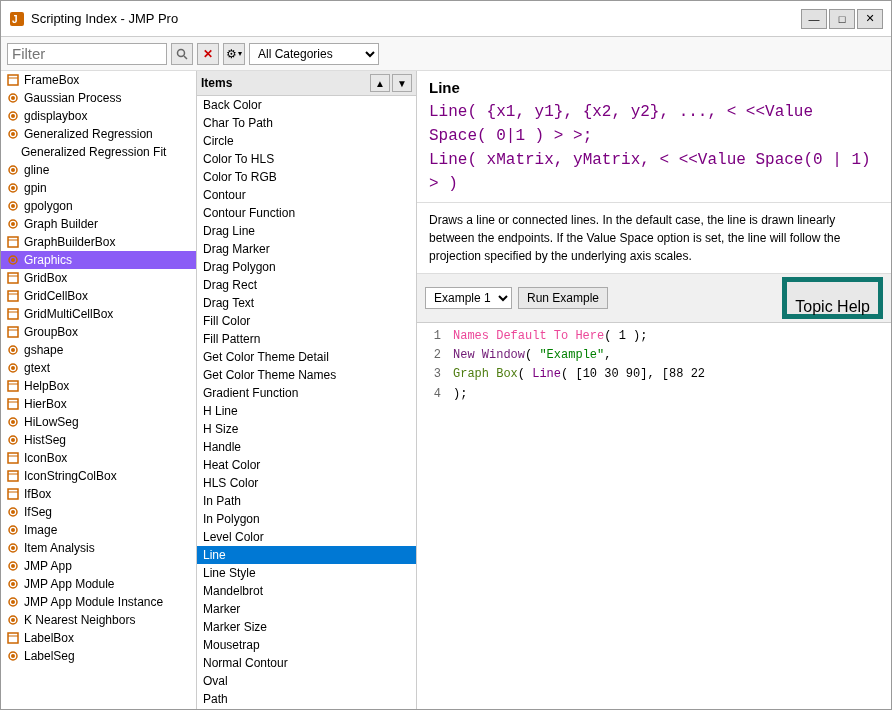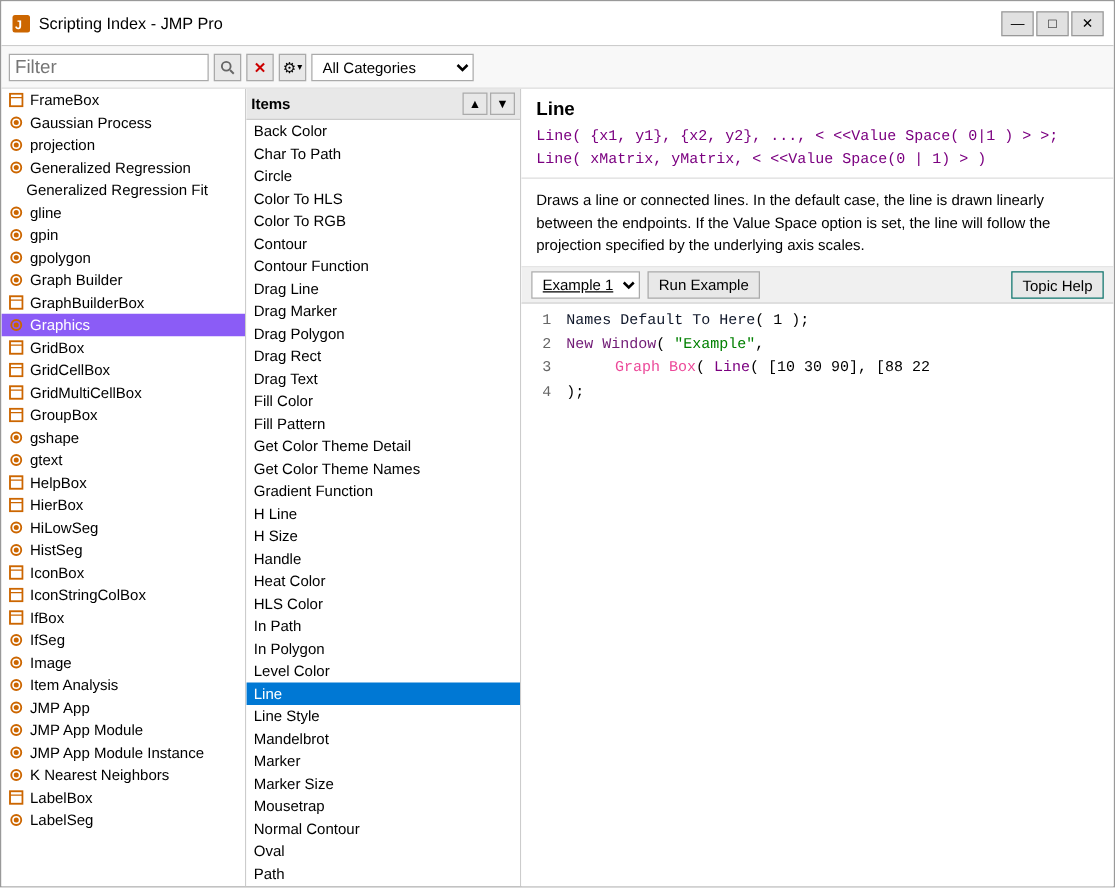--- a/index.html
+++ b/index.html
@@ -78,39 +78,39 @@
     }
     .mid-item.selected { background: #0078d4; color: #fff; }
 
     
     .right-panel { flex: 1; display: flex; flex-direction: column; background: #fff; overflow: hidden; }
 
     .detail-header {
       padding: 8px 12px 6px; border-bottom: 1px solid #ddd;
     }
     .detail-title { font-size: 15px; font-weight: bold; margin-bottom: 4px; }
-    .detail-syntax { font-family: 'Courier New', monospace; font-size: 12px; color: #7b0080; line-height: 1.5; }
+    .detail-syntax { font-family: 'Courier New', monospace; font-size: 16px; color: #7b0080; line-height: 1.5; }
 
     .detail-description { padding: 8px 12px; font-size: 12px; line-height: 1.5; border-bottom: 1px solid #ddd; }
 
     .example-area { flex: 1; display: flex; flex-direction: column; overflow: hidden; }
     .example-toolbar {
       display: flex; align-items: center; padding: 3px 8px; background: #f0f0f0;
       border-bottom: 1px solid #ccc; gap: 6px;
     }
     .example-dropdown {
-      height: 22px; border: 1px solid #aaa; padding: 0 4px; font-size: 12px; background: #fff; text-decoration: underline;
+      height: 22px; border: 1px solid #aaa; padding: 0 4px; font-size: 12px; background: #fff;
     }
     .run-btn {
       height: 22px; border: 1px solid #aaa; background: #e8e8e8; padding: 0 8px;
       cursor: pointer; font-size: 12px;
     }
     .topic-btn {
-      height: 22px; border: 1px solid #0f766e; background: #e8e8e8; padding: 4px 8px;
-      cursor: pointer; font-size: 12px; margin-left: auto;
+      height: 22px; border: 5px solid #0f766e; background: #e8e8e8; padding: 16px 8px;
+      cursor: pointer; font-size: 16px; margin-left: auto;
     }
 
     .code-area {
       flex: 1; overflow: auto; background: #fff; padding: 4px 8px;
       font-family: 'Courier New', monospace; font-size: 12px; line-height: 1.6;
     }
     .code-line { display: flex; gap: 12px; }
     .line-num { color: #666; min-width: 16px; text-align: right; user-select: none; }
     .code-text { color: #000; }
 
@@ -179,21 +179,21 @@
             </span>
             <span class="item-label">Gaussian Process</span>
           </div>
           <div class="left-item">
             <span class="item-icon">
               <svg width="12" height="12" viewBox="0 0 12 12">
                 <circle cx="6" cy="6" r="4" fill="none" stroke="#cc6600" stroke-width="1.5"></circle>
                 <circle cx="6" cy="6" r="2" fill="#cc6600"></circle>
               </svg>
             </span>
-            <span class="item-label">projection</span>
+            <span class="item-label">gdisplaybox</span>
           </div>
           <div class="left-item">
             <span class="item-icon">
               <svg width="12" height="12" viewBox="0 0 12 12">
                 <circle cx="6" cy="6" r="4" fill="none" stroke="#cc6600" stroke-width="1.5"></circle>
                 <circle cx="6" cy="6" r="2" fill="#cc6600"></circle>
               </svg>
             </span>
             <span class="item-label">Generalized Regression</span>
           </div>
@@ -517,29 +517,29 @@
           <select class="example-dropdown">
             <option>Example 1</option>
           </select>
           <button class="run-btn">Run Example</button>
           <button class="topic-btn">Topic Help</button>
         </div>
 
         <div class="code-area" id="code-area">
             <div class="code-line">
               <span class="line-num">1</span>
-              <span class="code-text"><span style="color: #0f172a;">Names Default To Here</span><span>( 1 );</span></span>
+              <span class="code-text"><span style="color: #ec4899;">Names Default To Here</span><span>( 1 );</span></span>
             </div>
             <div class="code-line">
               <span class="line-num">2</span>
               <span class="code-text"><span style="color: #701a75;">New Window</span><span>( </span><span style="color: rgb(0, 128, 0);">"Example"</span><span>,</span></span>
             </div>
             <div class="code-line">
               <span class="line-num">3</span>
-              <span class="code-text"><span>    </span><span style="color: #ec4899; margin-left: 39px;">Graph Box</span><span>( </span><span style="color: rgb(123, 0, 128);">Line</span><span>( [10 30 90], [88 22</span></span>
+              <span class="code-text"><span>    </span><span style="color: #4d7c0f;">Graph Box</span><span>( </span><span style="color: rgb(123, 0, 128);">Line</span><span>( [10 30 90], [88 22</span></span>
             </div>
             <div class="code-line">
               <span class="line-num">4</span>
               <span class="code-text"><span>);</span></span>
             </div>
           </div>
 
       </div>
     </div>
 

